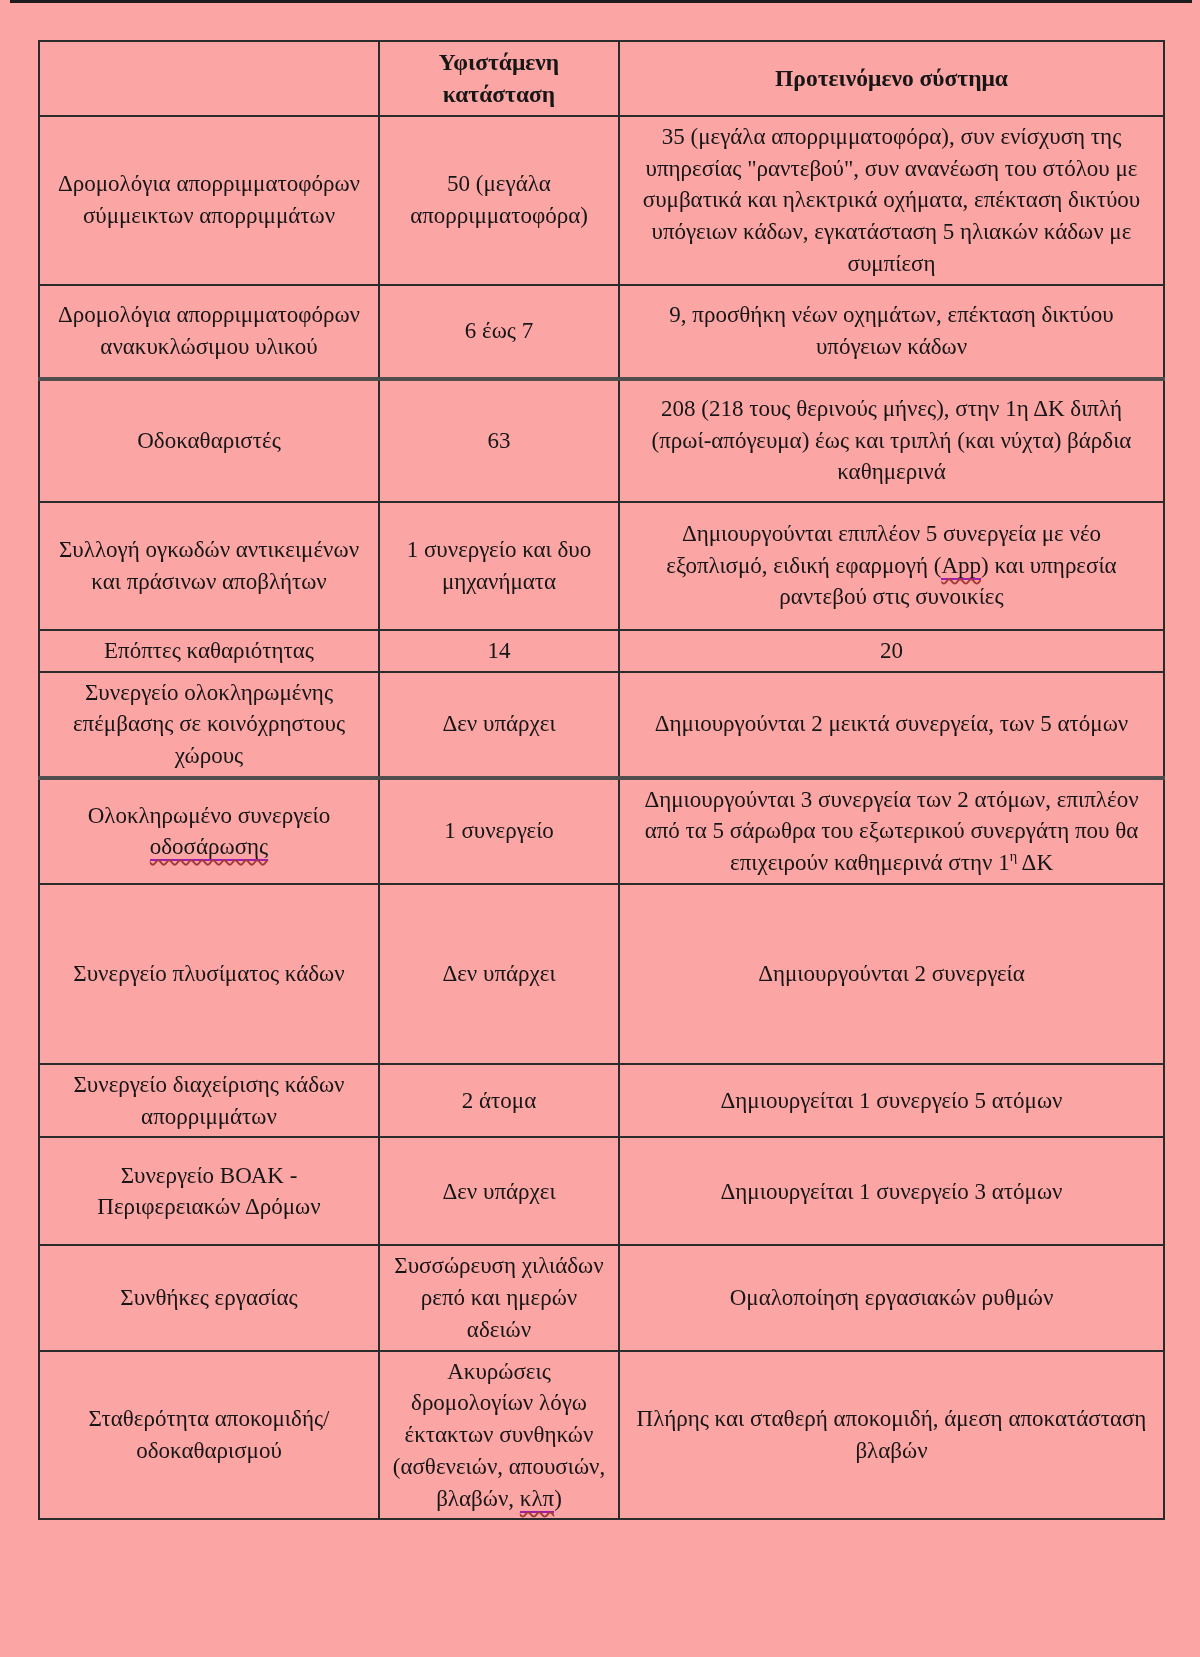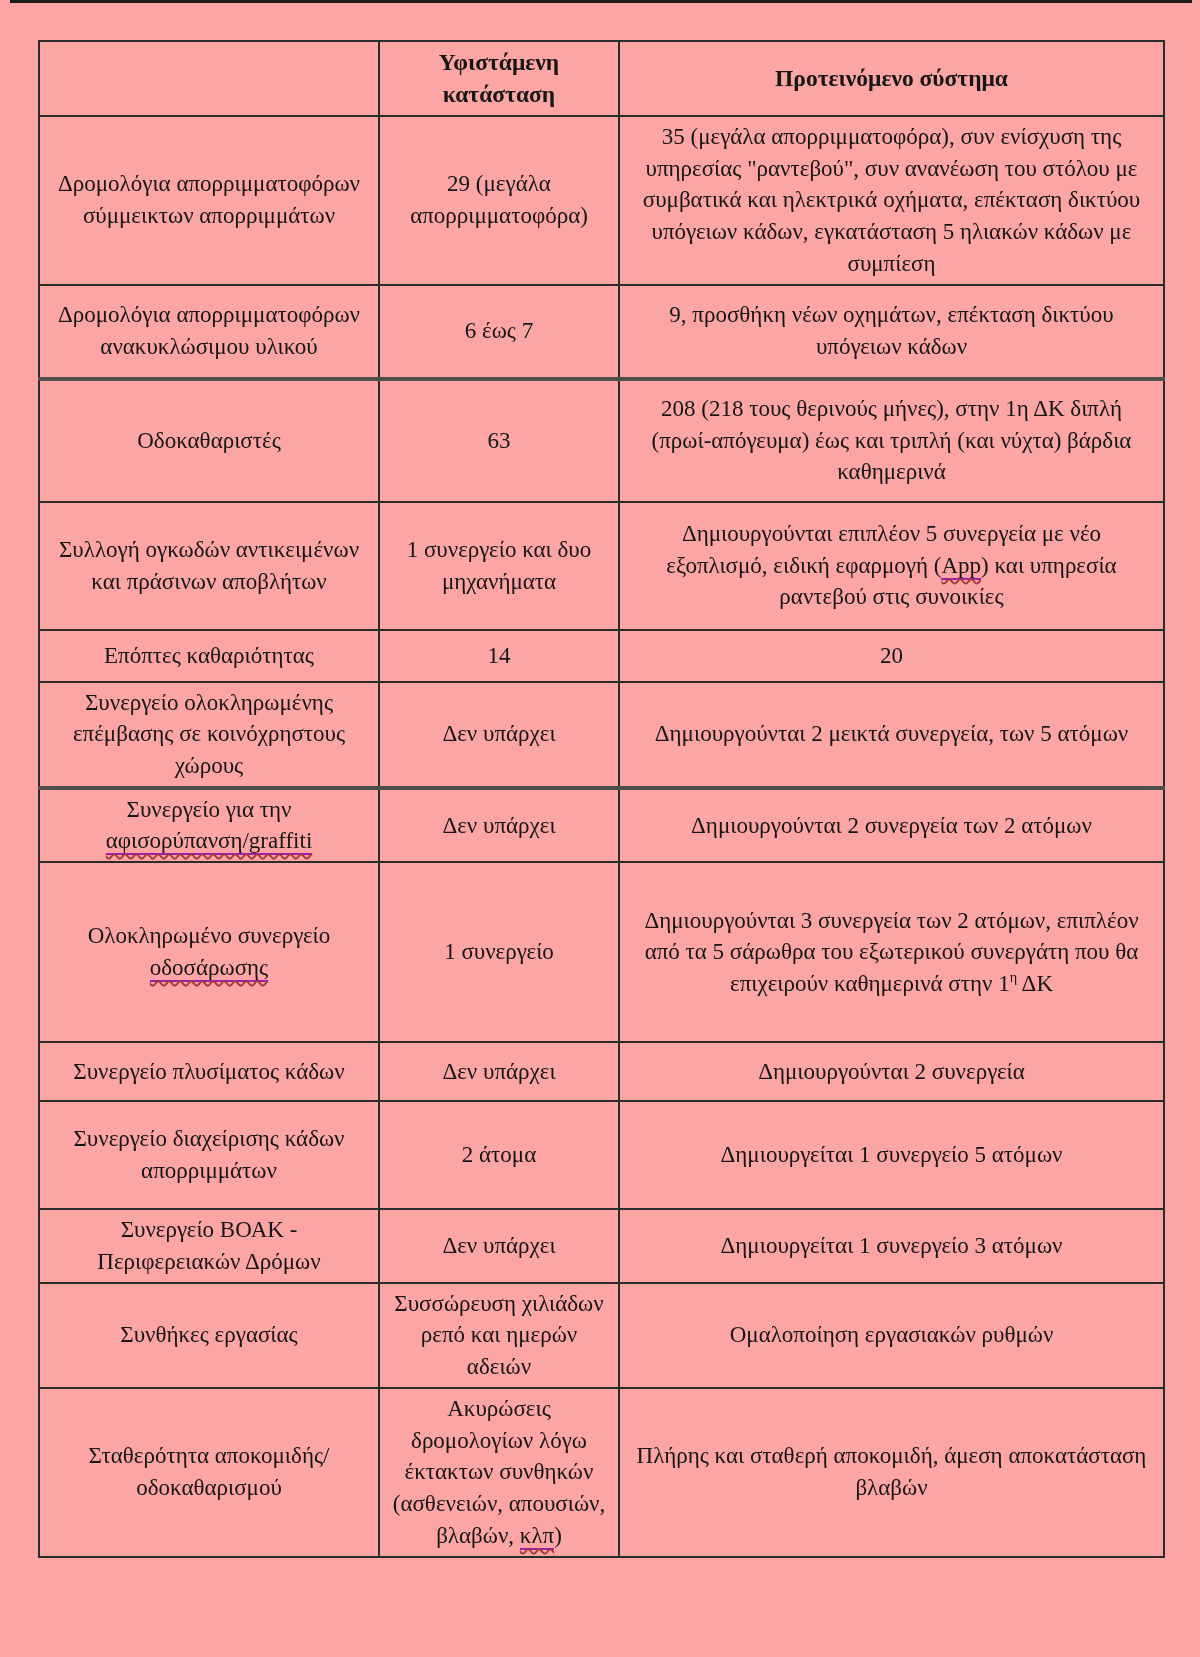--- a/index.html
+++ b/index.html
@@ -46,21 +46,21 @@
   }
   table.cmp th{
     font-weight:bold;
     font-size:23.5px;
   }
   thead tr{height:72px;}
   tbody tr:nth-child(1){height:155px;}
   tbody tr:nth-child(2){height:94px;}
   tbody tr:nth-child(3){height:123px;}
   tbody tr:nth-child(4){height:128px;}
-  tbody tr:nth-child(5){height:52px;}
+  tbody tr:nth-child(5){height:42px;}
   tbody tr:nth-child(6){height:103px;}
   tbody tr:nth-child(7){height:70px;}
   tbody tr:nth-child(8){height:180px;}
   tbody tr:nth-child(9){height:59px;}
   tbody tr:nth-child(10){height:108px;}
   tbody tr:nth-child(11){height:72px;}
   tbody tr:nth-child(12){height:58px;}
   tbody tr:nth-child(13){height:99px;}
   tbody tr:nth-child(14){height:223px;}
   
@@ -99,21 +99,21 @@
     <thead>
       <tr>
         <th></th>
         <th>Υφιστάμενη κατάσταση</th>
         <th>Προτεινόμενο σύστημα</th>
       </tr>
     </thead>
     <tbody>
         <tr>
       <td>Δρομολόγια απορριμματοφόρων σύμμεικτων απορριμμάτων</td>
-      <td>29 (μεγάλα απορριμματοφόρα)</td>
+      <td>50 (μεγάλα απορριμματοφόρα)</td>
       <td>35 (μεγάλα απορριμματοφόρα), συν ενίσχυση της υπηρεσίας "ραντεβού", συν ανανέωση του στόλου με συμβατικά και ηλεκτρικά οχήματα, επέκταση δικτύου υπόγειων κάδων, εγκατάσταση 5 ηλιακών κάδων με συμπίεση</td>
     </tr>
         <tr>
       <td>Δρομολόγια απορριμματοφόρων ανακυκλώσιμου υλικού</td>
       <td>6 έως 7</td>
       <td>9, προσθήκη νέων οχημάτων, επέκταση δικτύου υπόγειων κάδων</td>
     </tr>
         <tr>
       <td>Οδοκαθαριστές</td>
       <td>63</td>
@@ -126,25 +126,20 @@
     </tr>
         <tr>
       <td>Επόπτες καθαριότητας</td>
       <td>14</td>
       <td>20</td>
     </tr>
         <tr>
       <td>Συνεργείο ολοκληρωμένης επέμβασης σε κοινόχρηστους χώρους</td>
       <td>Δεν υπάρχει</td>
       <td>Δημιουργούνται 2 μεικτά συνεργεία, των 5 ατόμων</td>
-    </tr>
-        <tr>
-      <td>Συνεργείο για την <span class="u w">αφισορύπανση/graffiti</span></td>
-      <td>Δεν υπάρχει</td>
-      <td>Δημιουργούνται 2 συνεργεία των 2 ατόμων</td>
     </tr>
         <tr>
       <td>Ολοκληρωμένο συνεργείο <span class="u w">οδοσάρωσης</span></td>
       <td>1 συνεργείο</td>
       <td>Δημιουργούνται 3 συνεργεία των 2 ατόμων, επιπλέον από τα 5 σάρωθρα του εξωτερικού συνεργάτη που θα επιχειρούν καθημερινά στην 1<sup>η</sup> ΔΚ</td>
     </tr>
         <tr>
       <td>Συνεργείο πλυσίματος κάδων</td>
       <td>Δεν υπάρχει</td>
       <td>Δημιουργούνται 2 συνεργεία</td>

